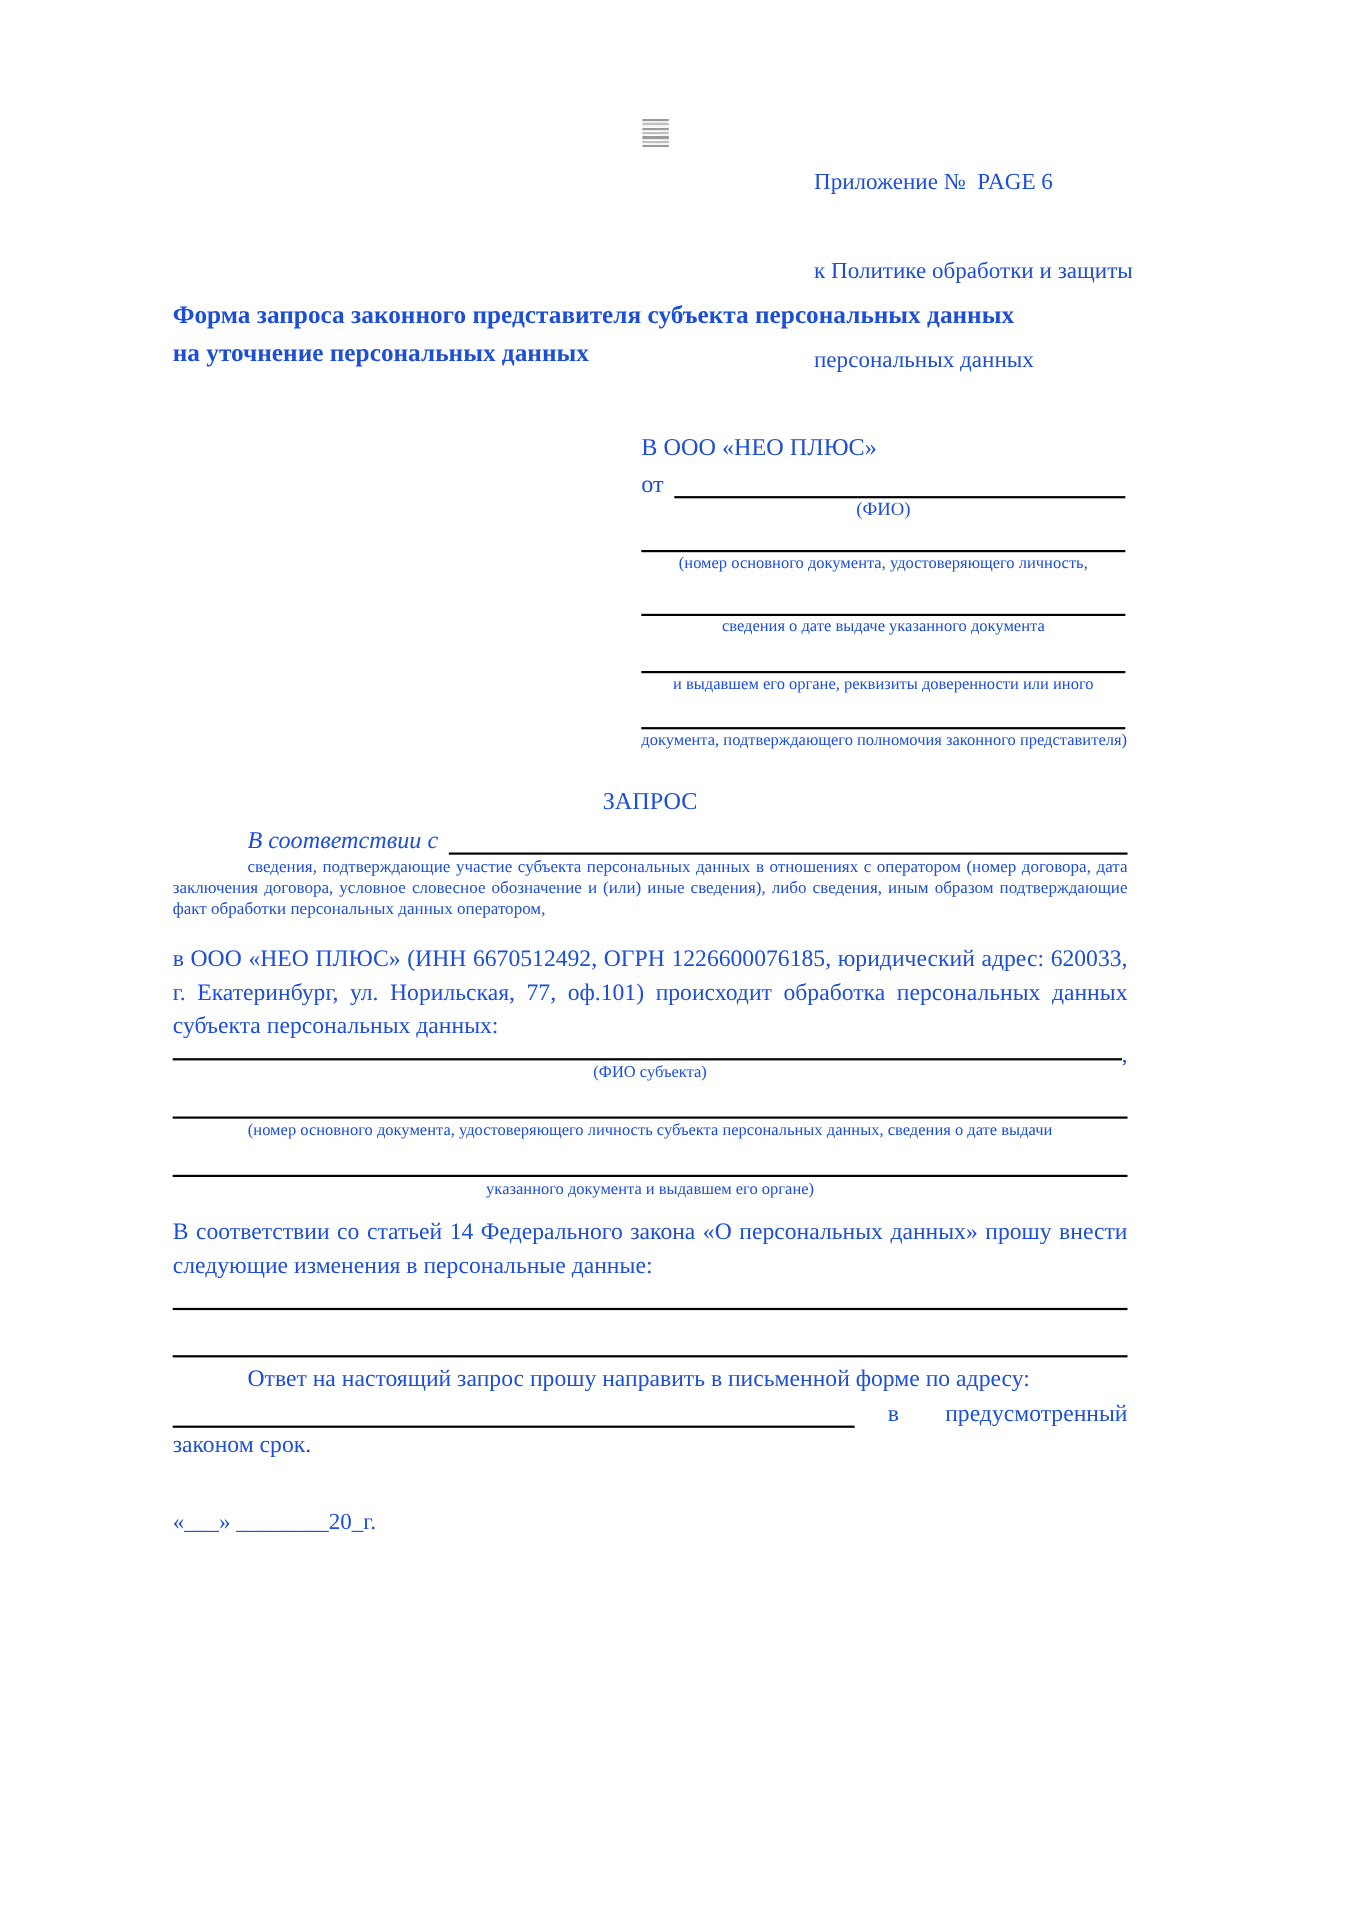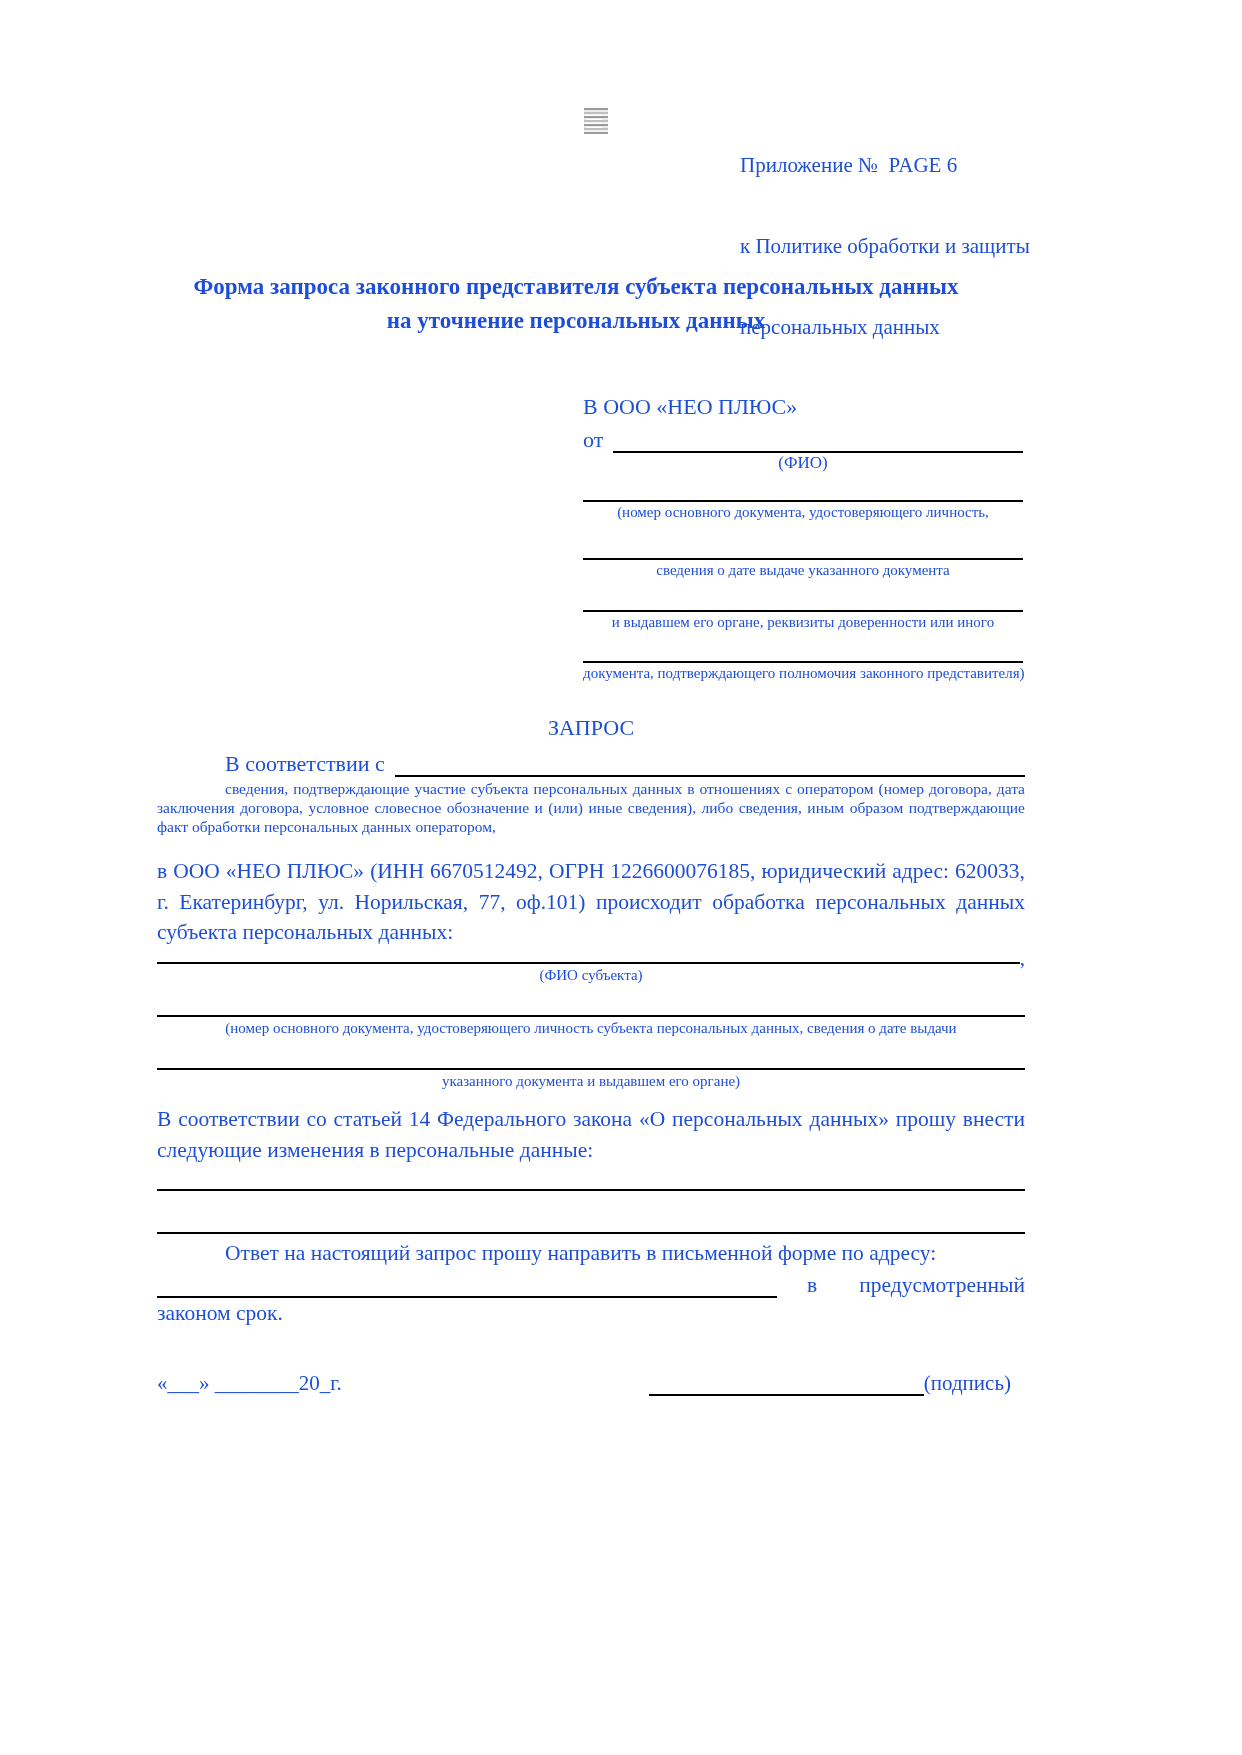--- a/index.html
+++ b/index.html
@@ -22,40 +22,40 @@
         #8a8a8a 0 2px, #e8e8e8 2px 4px,
         #b5b5b5 4px 6px, #f2f2f2 6px 8px);
     opacity:.85;
   }
   .field-marker:after{
     content:"";position:absolute;left:2px;right:6px;top:4px;bottom:3px;
     background:repeating-linear-gradient(180deg,transparent 0 3px,#ffffff 3px 4px);
   }
   
   .doc-title{
-    position:absolute;left:142px;top:270px;width:868px;
-    text-align:center;font-weight:bold;font-size:23px;line-height:34px;
+    position:absolute;left:157px;top:270px;width:868px;
+    text-align:left;font-weight:bold;font-size:23px;line-height:34px;
   }
   
   .addressee{position:absolute;left:583px;top:393px;width:440px;font-size:22px;}
   .addr-to{line-height:28px;}
   .from-row{display:flex;align-items:flex-end;margin-top:6px;height:26px;}
   .from-row .lbl{flex:0 0 auto;padding-right:10px;}
   .fill-line{flex:1 1 auto;border-bottom:2px solid #000;}
   .cap{
     text-align:center;font-size:15px;line-height:20px;height:20px;
     white-space:nowrap;overflow:visible;
   }
   .cap-fio{font-size:17px;line-height:20px;}
   .blank{border-bottom:2px solid #000;}
   .b1{height:27px;} .b2{height:36px;} .b3{height:30px;} .b4{height:29px;}
   
   .body{position:absolute;left:157px;top:713px;width:868px;font-size:21.5px;}
   .request-heading{text-align:center;font-size:22px;line-height:30px;}
-  .accord-row{display:flex;align-items:flex-end;height:28px;margin-top:6px;font-size:22px;}
+  .accord-row{display:flex;align-items:flex-end;height:28px;margin-top:6px;font-size:22px;font-style:italic;}
   .accord-row .lbl{flex:0 0 auto;padding-left:68px;padding-right:10px;}
   .small-note{
     margin-top:2px;font-size:15.5px;line-height:19px;
     text-align:justify;text-indent:68px;
   }
   .para{margin-top:20px;line-height:30.5px;text-align:justify;}
   .subject-row{display:flex;align-items:flex-end;height:10px;margin-top:6px;}
   .subject-row .comma{flex:0 0 auto;font-size:21px;line-height:12px;}
   .cap-wide{height:22px;font-size:15px;line-height:22px;}
   .blank-mid{border-bottom:2px solid #000;height:29px;}
@@ -143,20 +143,16 @@
     <div class="answer-row">
       <div class="a-line"></div>
       <span class="w1">в</span>
       <span class="w2">предусмотренный</span>
     </div>
 
     <div class="closing">законом срок.</div>
 
     <div class="date-row">
       <span class="date-left">«___» ________20_г.</span>
-      <div class="sign-group">
-        <div class="sign-line"></div>
-        <span class="sign-cap">(подпись)</span>
-      </div>
     </div>
   </div>
 
 </div>
 
 </body></html>

